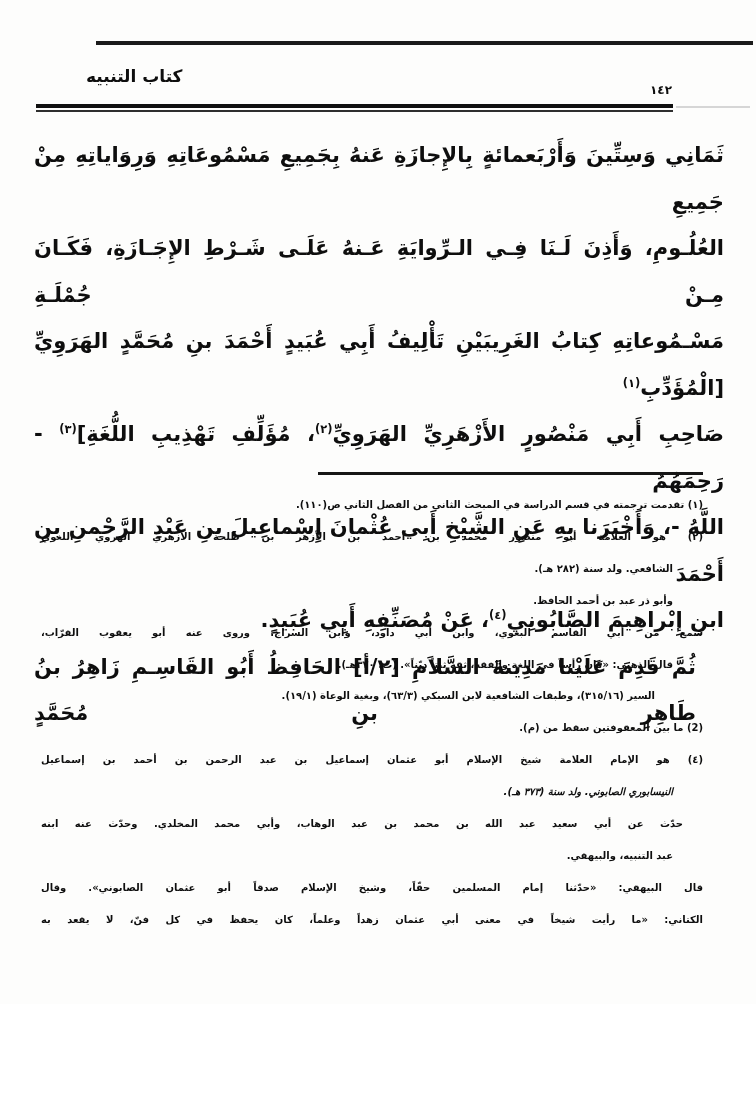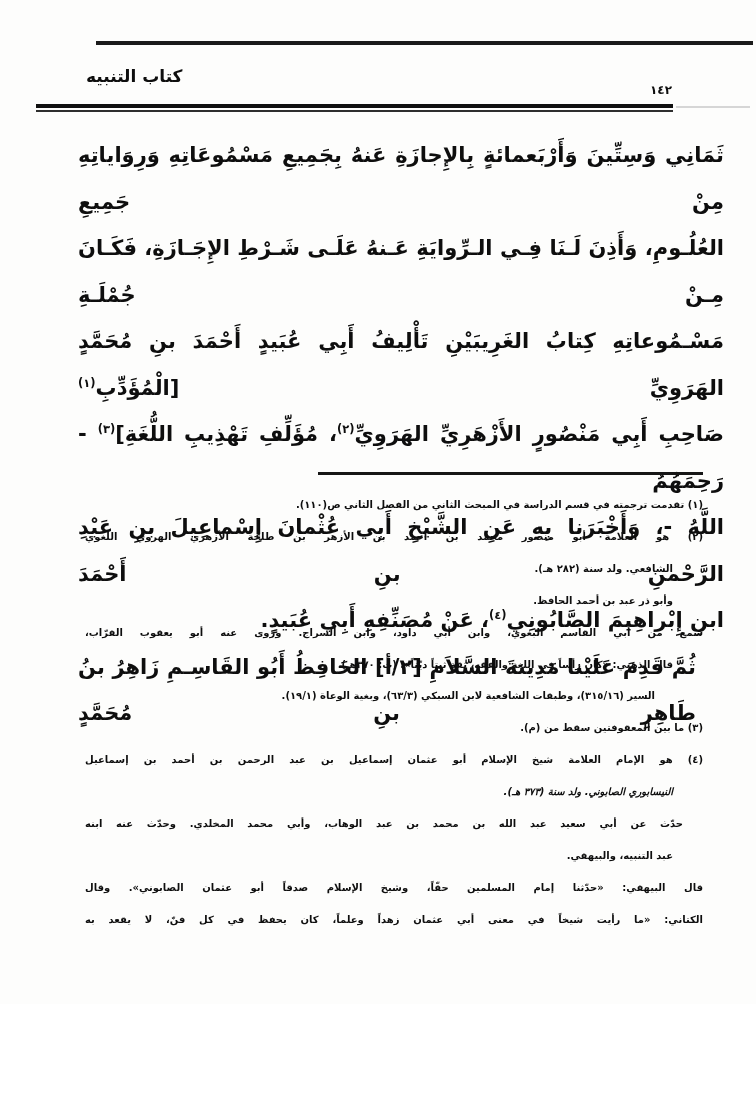--- a/index.html
+++ b/index.html
@@ -19,21 +19,21 @@
   .header-rule-ext{position:absolute;top:106px;left:676px;right:6px;height:2px;background:#d6d6d6;}
   
   .body-text{
     position:absolute;top:132px;right:32px;left:34px;
     font-size:21px;font-weight:bold;line-height:46.5px;
   }
   .footnotes{
     position:absolute;top:489px;right:53px;left:41px;
     font-size:10px;font-weight:bold;line-height:31.9px;
   }
-  .line{text-align:right;margin-left:44px;}
+  .line{text-align:right;}
   .line.just{text-align:justify;text-align-last:justify;text-justify:inter-word;}
   .body-text sup{font-size:11.5px;line-height:0;vertical-align:8px;}
   .fn-sep{position:absolute;top:472px;right:53px;width:385px;height:3px;background:#161616;}
 </style>
 </head>
 <body>
 
 <div class="page">
   <div class="top-rule"></div>
   <div class="book-title">كتاب التنبيه</div>
@@ -54,21 +54,21 @@
   <div class="fn-sep"></div>
 
   <div class="footnotes" id="footnote-lines">
       <div class="line"><span>(١) تقدمت ترجمته في قسم الدراسة في المبحث الثاني من الفصل الثاني ص(١١٠).</span></div>
       <div class="line just"><span>(٢) هو العلامة أبو منصور محمد بن أحمد بن الأزهر بن طلحة الأزهري الهروي اللغوي</span></div>
       <div class="line" style="padding-right: 30px;"><span>الشافعي. ولد سنة (٢٨٢ هـ).</span></div>
       <div class="line" style="padding-right: 30px;"><span>وأبو ذر عبد بن أحمد الحافظ.</span></div>
       <div class="line just"><span>سمع من أبي القاسم البغوي، وابن أبي داود، وابن السراج. وروى عنه أبو يعقوب القرّاب،</span></div>
       <div class="line" style="padding-right: 30px; text-align: right;"><span>قال الذهبي: «كان رأساً في اللغة والفقه، ثقة ثبتاً ديّناً». (ت: ٣٧٠هـ).</span></div>
       <div class="line" style="padding-right: 48px;"><span>السير (٣١٥/١٦)، وطبقات الشافعية لابن السبكي (٦٣/٣)، وبغية الوعاة (١٩/١).</span></div>
-      <div class="line"><span>(٣) ما بين المعقوفتين سقط من (م).</span></div>
+      <div class="line"><span>(2) ما بين المعقوفتين سقط من (م).</span></div>
       <div class="line just"><span>(٤) هو الإمام العلامة شيخ الإسلام أبو عثمان إسماعيل بن عبد الرحمن بن أحمد بن إسماعيل</span></div>
       <div class="line" style="padding-right: 30px; font-style: italic;"><span>النيسابوري الصابوني. ولد سنة (٣٧٣ هـ).</span></div>
       <div class="line just" style="padding-right: 20px;"><span>حدّث عن أبي سعيد عبد الله بن محمد بن عبد الوهاب، وأبي محمد المخلدي. وحدّث عنه ابنه</span></div>
       <div class="line" style="padding-right: 30px;"><span>عبد التنبيه، والبيهقي.</span></div>
       <div class="line just"><span>قال البيهقي: «حدّثنا إمام المسلمين حقّاً، وشيخ الإسلام صدقاً أبو عثمان الصابوني». وقال</span></div>
       <div class="line just"><span>الكتاني: «ما رأيت شيخاً في معنى أبي عثمان زهداً وعلماً، كان يحفظ في كل فنّ، لا يقعد به</span></div>
       <div class="line"></div>
     </div>
 </div>
 

